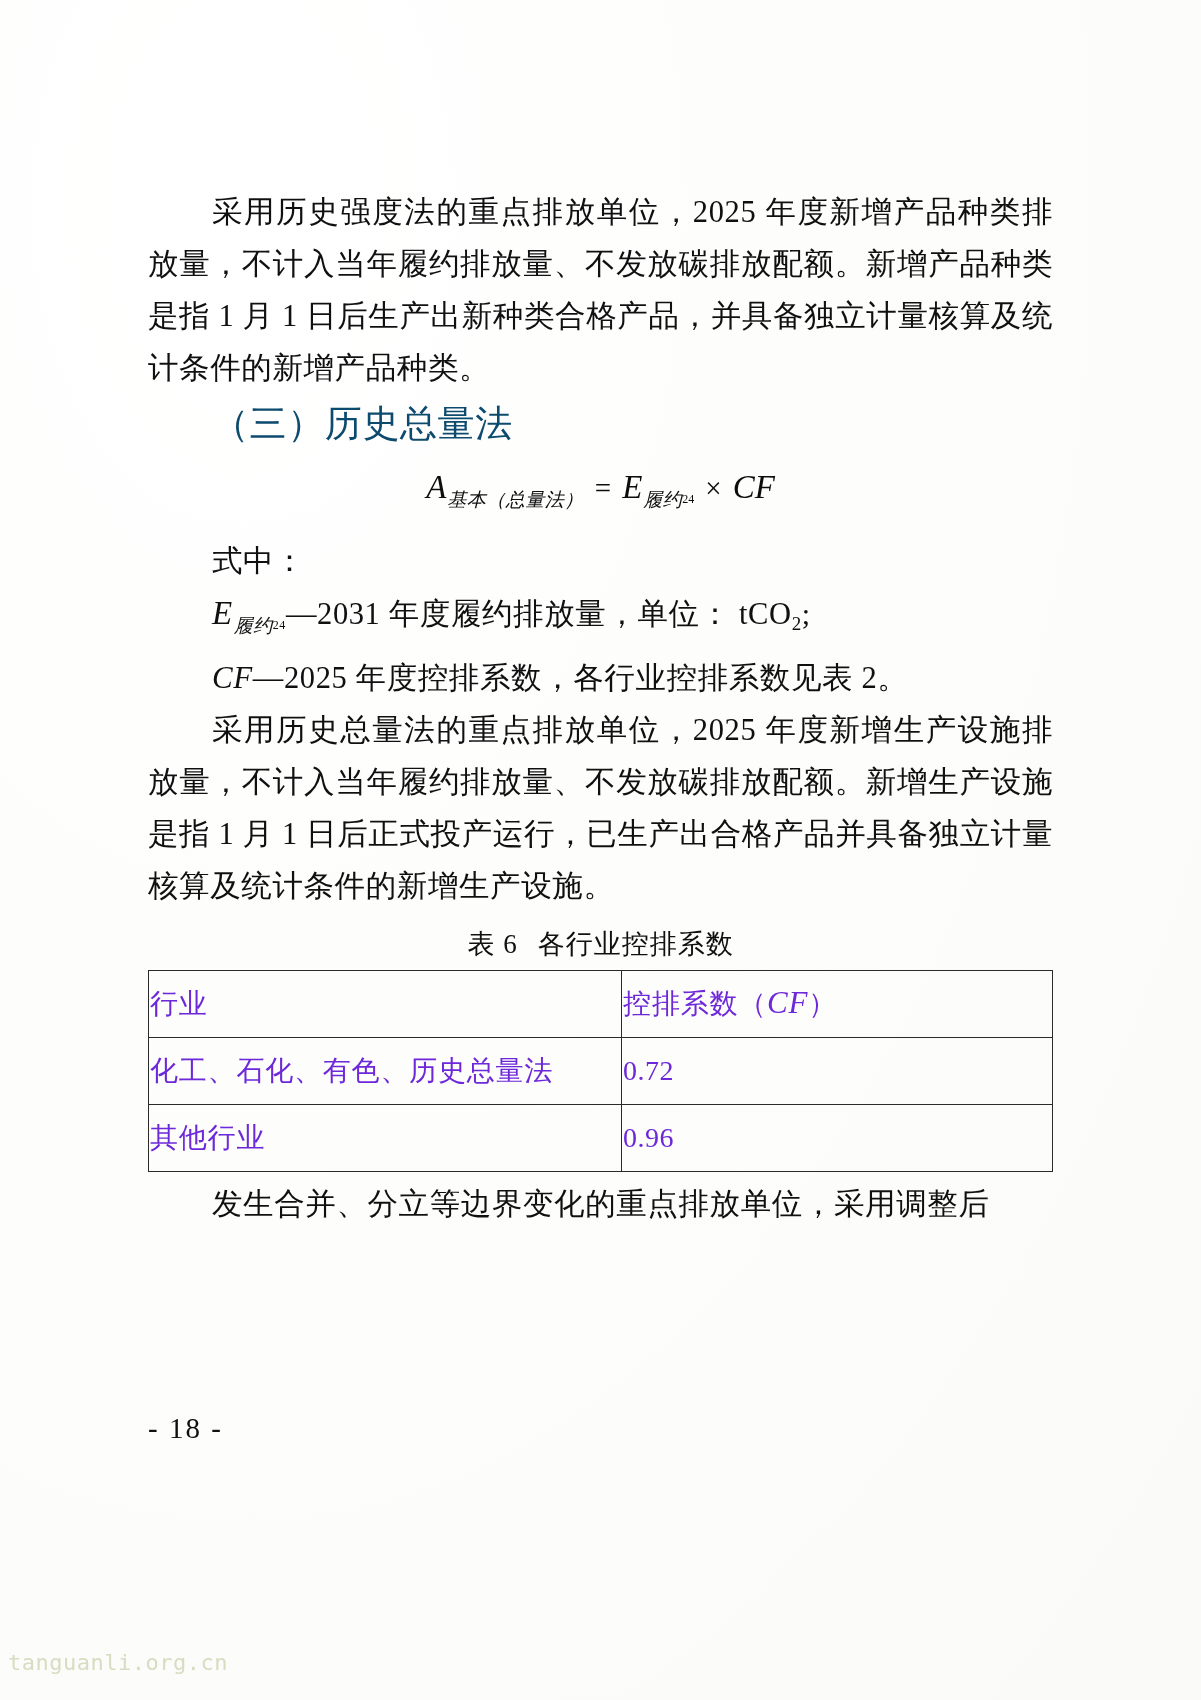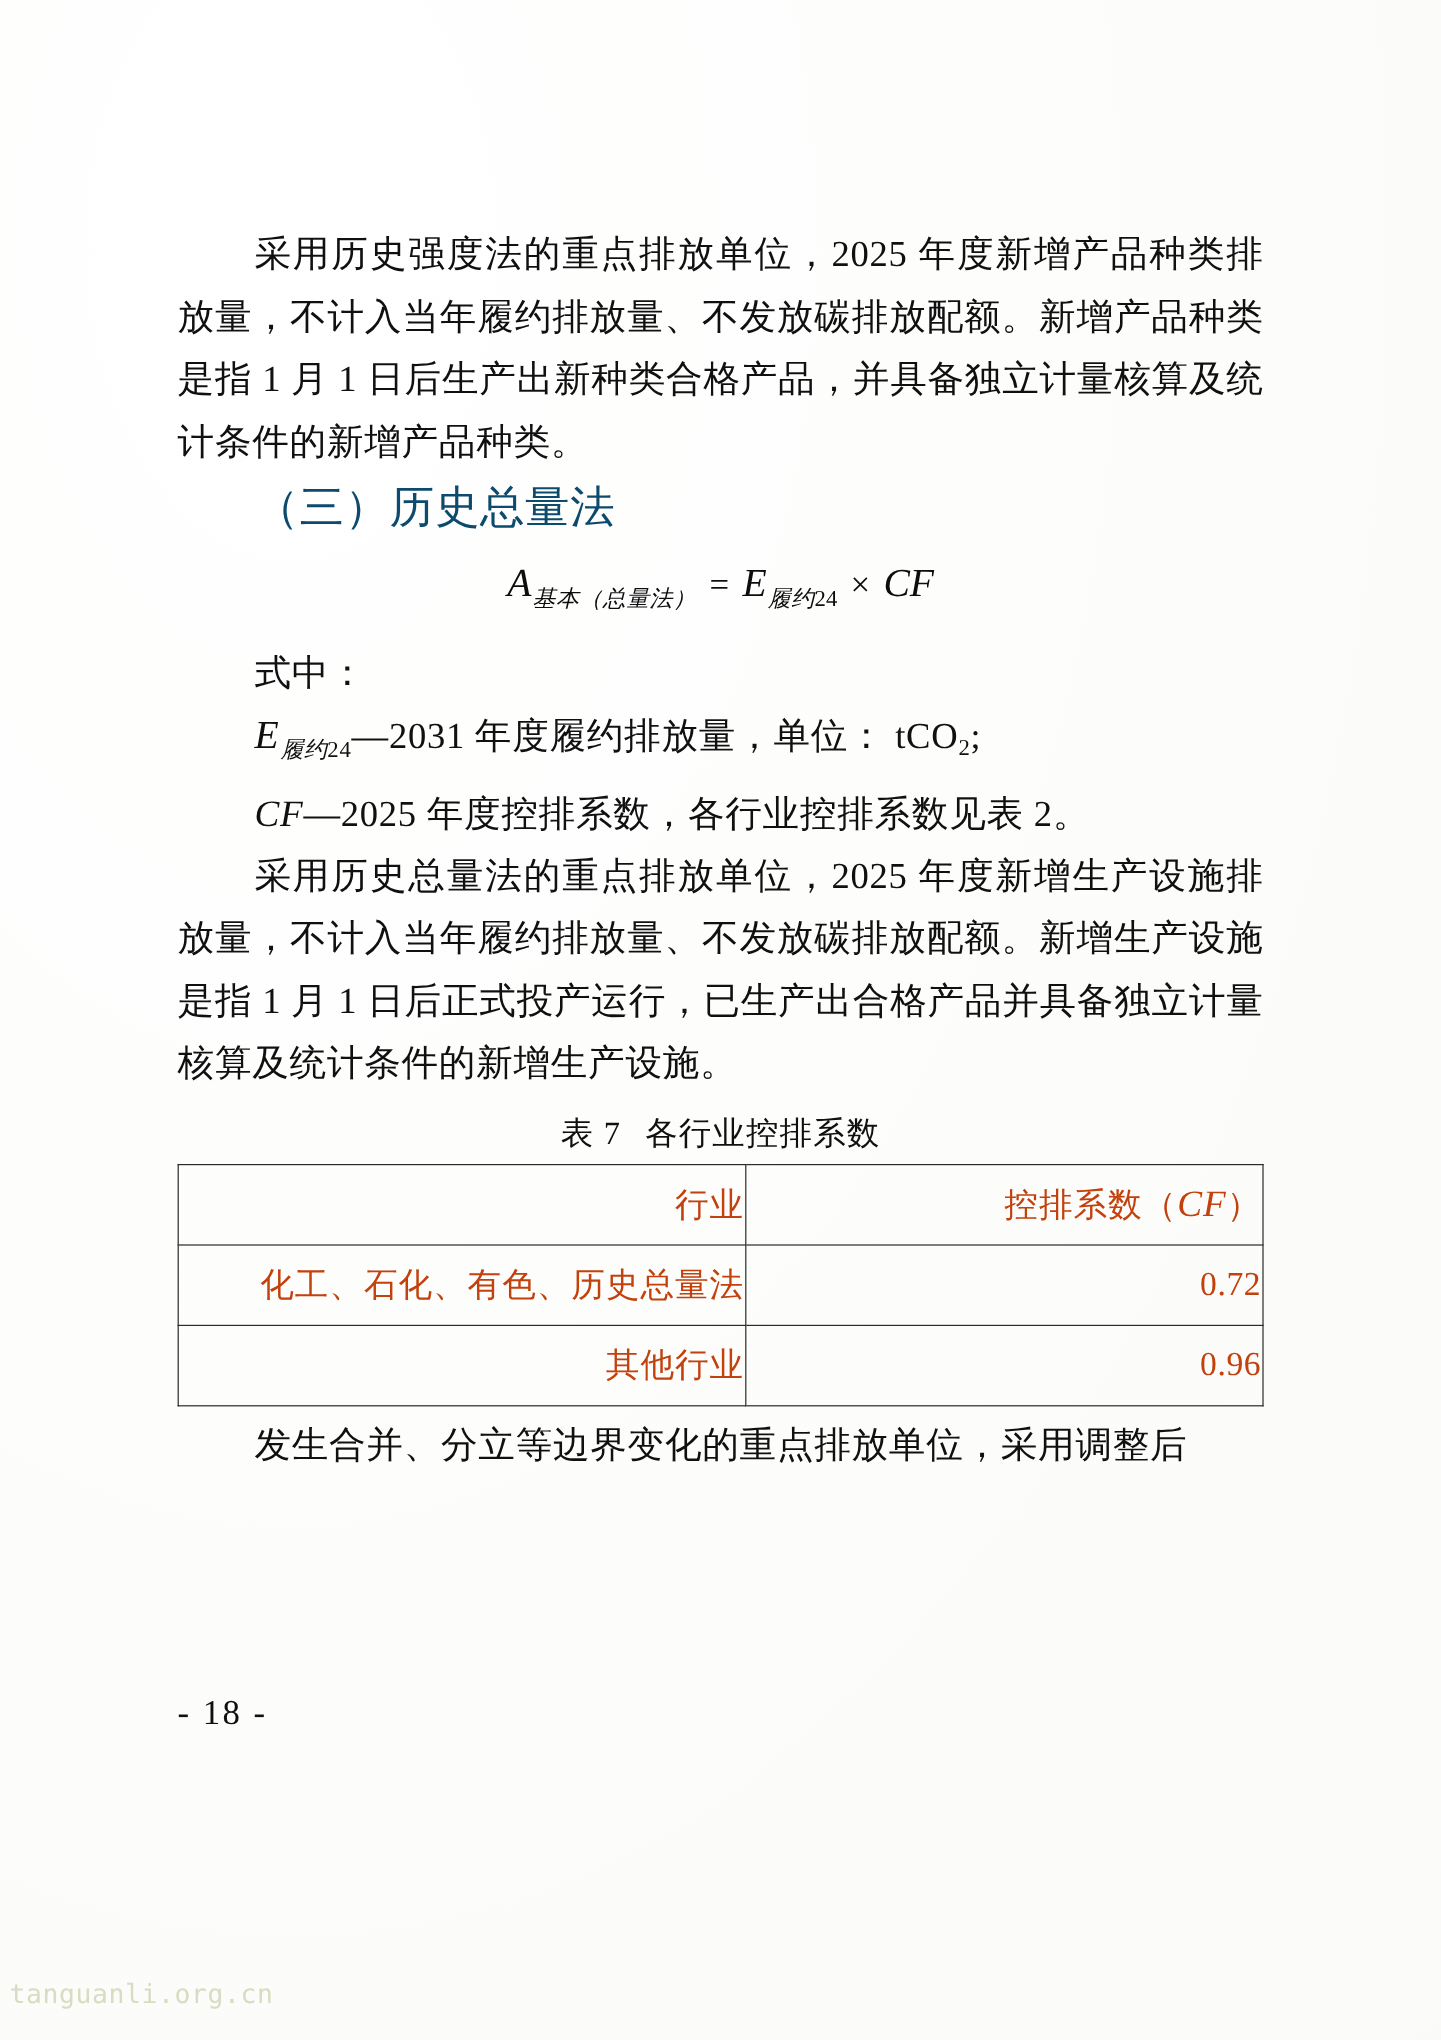--- a/index.html
+++ b/index.html
@@ -79,21 +79,21 @@
     font-size: 33px;
   }
   .sub {
     font-size: 19px;
     font-style: italic;
     vertical-align: -0.42em;
     letter-spacing: 0.5px;
     padding-left: 1px;
   }
   .sub-num {
-    font-size: 19px;
+    font-size: 12px;
     font-style: normal;
     vertical-align: -0.42em;
   }
   .op {
     font-size: 29px;
     font-style: normal;
     padding: 0 7px;
   }
   .inline-formula { white-space: nowrap; }
 
@@ -124,25 +124,25 @@
 
   table.data-table {
     width: 100%;
     border-collapse: collapse;
     table-layout: fixed;
     margin: 0 0 6px 0;
   }
   table.data-table td {
     border: 1.6px solid #2a2a2a;
     height: 64px;
-    text-align: right;
+    text-align: left;
     vertical-align: middle;
     font-size: 28px;
     letter-spacing: 0.8px;
-    color: #c2410c;
+    color: #6d28d9;
     margin-left: 20px;
   }
   table.data-table td.col-left { width: 52%; }
   table.data-table .num {
     font-family: "Liberation Serif", "DejaVu Serif", serif;
     font-size: 28px;
     letter-spacing: 0.5px;
   }
 
   
@@ -196,21 +196,21 @@
       <span class="mathvar">E</span><span class="sub">履约</span><span class="sub-num">24</span><span>—2031 年度履约排放量，单位： tCO</span><span class="chem-sub">2</span><span class="latin">;</span>
     </p>
 
     <p class="note indent">
       <span class="latin-ital">CF</span><span>—2025 年度控排系数，各行业控排系数见表 2。</span>
     </p>
 
     <p class="para indent">采用历史总量法的重点排放单位，2025 年度新增生产设施排放量，不计入当年履约排放量、不发放碳排放配额。新增生产设施是指 1 月 1 日后正式投产运行，已生产出合格产品并具备独立计量核算及统计条件的新增生产设施。</p>
 
     <div class="table-caption">
-      <span>表 7</span><span class="gap"></span><span>各行业控排系数</span>
+      <span>表 6</span><span class="gap"></span><span>各行业控排系数</span>
     </div>
 
     <table class="data-table">
       <tbody>
         <tr>
           <td class="col-left">行业</td>
           <td>
             <span>控排系数（</span><span class="latin-ital">CF</span><span>）</span>
           </td>
         </tr>

